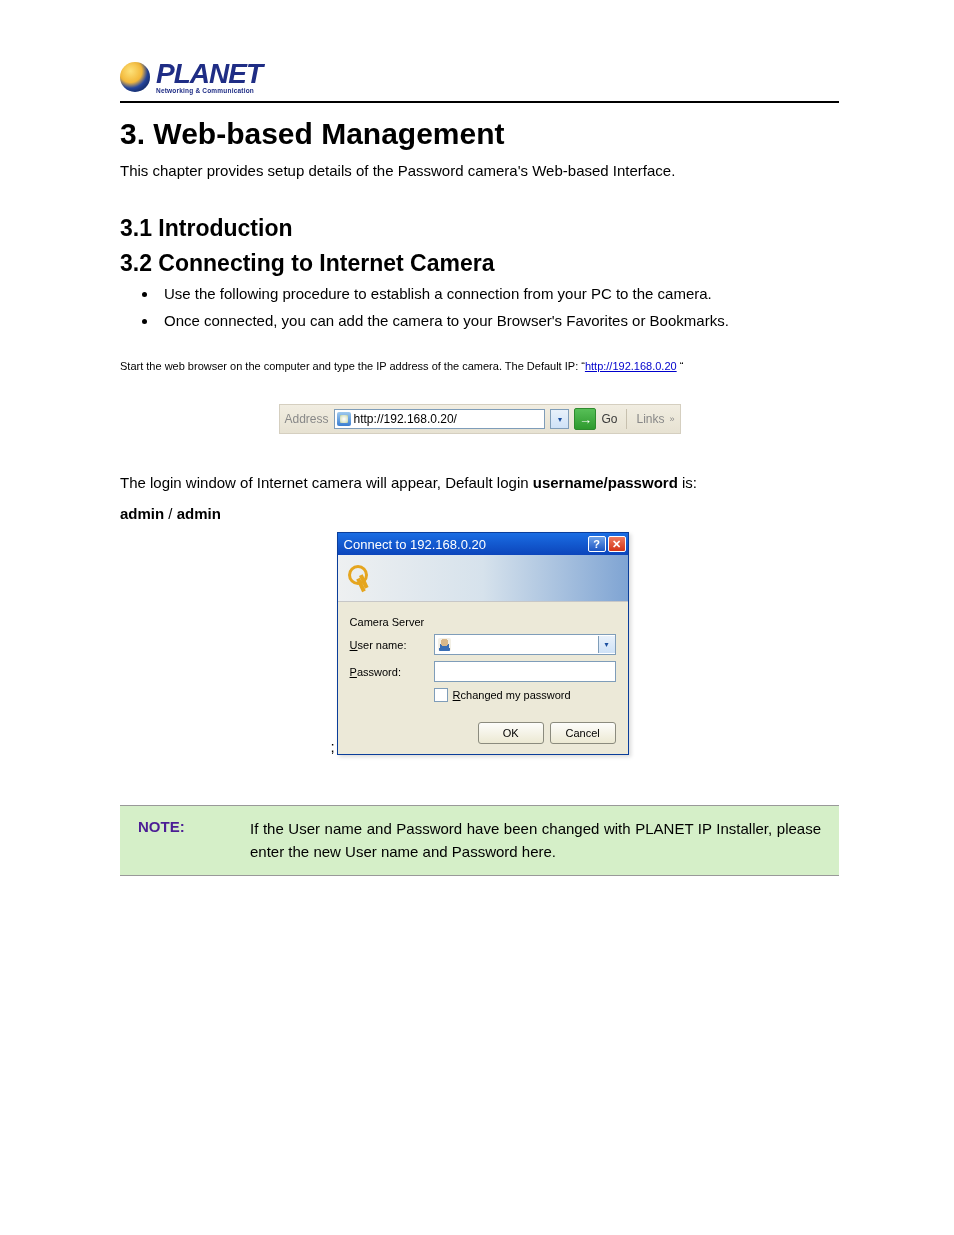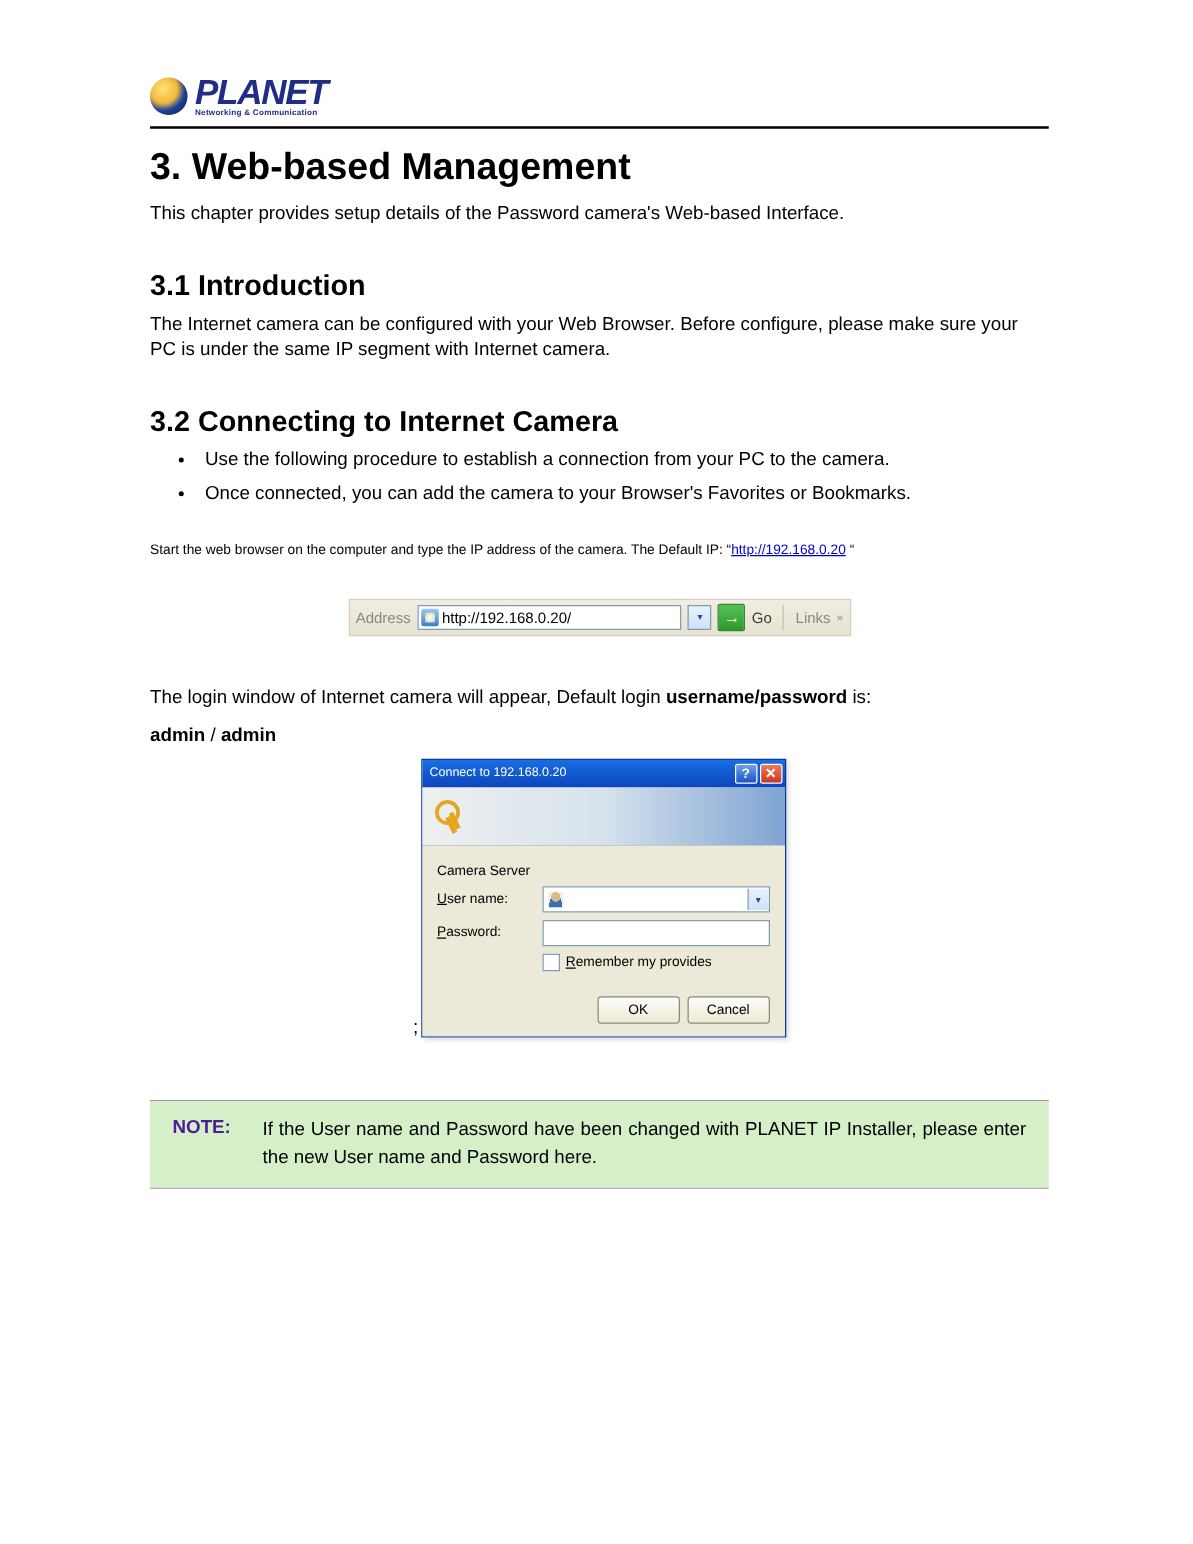--- a/index.html
+++ b/index.html
@@ -180,21 +180,21 @@
     box-shadow: 2px 2px 4px rgba(0,0,0,0.15);
   }
   .dlg-title {
     background: linear-gradient(#1a6de3, #0c45bb);
     color: #fff;
     height: 22px;
     display: flex;
     align-items: center;
     padding: 0 2px 0 6px;
   }
-  .dlg-title-text { flex: 1; font-size: 10px; }
+  .dlg-title-text { flex: 1; font-size: 13px; }
   .dlg-btn {
     width: 18px; height: 16px;
     margin-left: 2px;
     border: 1px solid #fff;
     border-radius: 2px;
     display:flex;align-items:center;justify-content:center;
     font-size: 11px; font-weight: bold;
     box-sizing: border-box;
   }
   .dlg-help { background: linear-gradient(#6fa2e8,#1b55c3); color:#fff; }
@@ -316,20 +316,21 @@
   }
   .note-label {
     color: #4c1d95;
     font-weight: bold;
     flex-shrink: 0;
     width: 56px;
   }
   .note-text {
     text-align: justify;
     line-height: 1.5;
+    margin-left: 40px;
   }
 </style>
 </head>
 <body>
 
 <div class="page">
 
   <div class="logo-row">
     <div class="logo-ball"></div>
     <div class="logo-text">
@@ -337,21 +338,20 @@
       <span class="logo-sub">Networking &amp; Communication</span>
     </div>
   </div>
 
   <hr class="rule">
 
   <h1 class="chapter">3. Web-based Management</h1>
   <p class="body">This chapter provides setup details of the Password camera's Web-based Interface.</p>
 
   <h2 class="section">3.1 Introduction</h2>
-  <p class="body">The Internet camera can be configured with your Web Browser. Before configure, please make sure your PC is under the same IP segment with Internet camera.</p>
 
   <h2 class="section">3.2 Connecting to Internet Camera</h2>
   <ul class="bullets">
     <li>Use the following procedure to establish a connection from your PC to the camera.</li>
     <li>Once connected, you can add the camera to your Browser's Favorites or Bookmarks.</li>
   </ul>
 
   <p class="justify">
     <span>Start the web browser on the computer and type the IP address of the camera. The Default IP: “</span><a class="ip-link" href="#">http://192.168.0.20</a><span> “</span>
   </p>
@@ -400,21 +400,21 @@
             <span class="person"></span>
             <span class="dd">▾</span>
           </div>
         </div>
         <div class="dlg-row">
           <span class="lbl"><span class="ul">P</span><span>assword:</span></span>
           <div class="dlg-input"></div>
         </div>
         <div class="dlg-remember">
           <span class="dlg-check"></span>
-          <span><span class="ul">R</span><span>emember my provides</span></span>
+          <span><span class="ul">R</span><span>changed my password</span></span>
         </div>
         <div class="dlg-buttons">
           <span class="win-btn">OK</span>
           <span class="win-btn">Cancel</span>
         </div>
       </div>
     </div>
   </div>
 
   <div class="note-outer">

